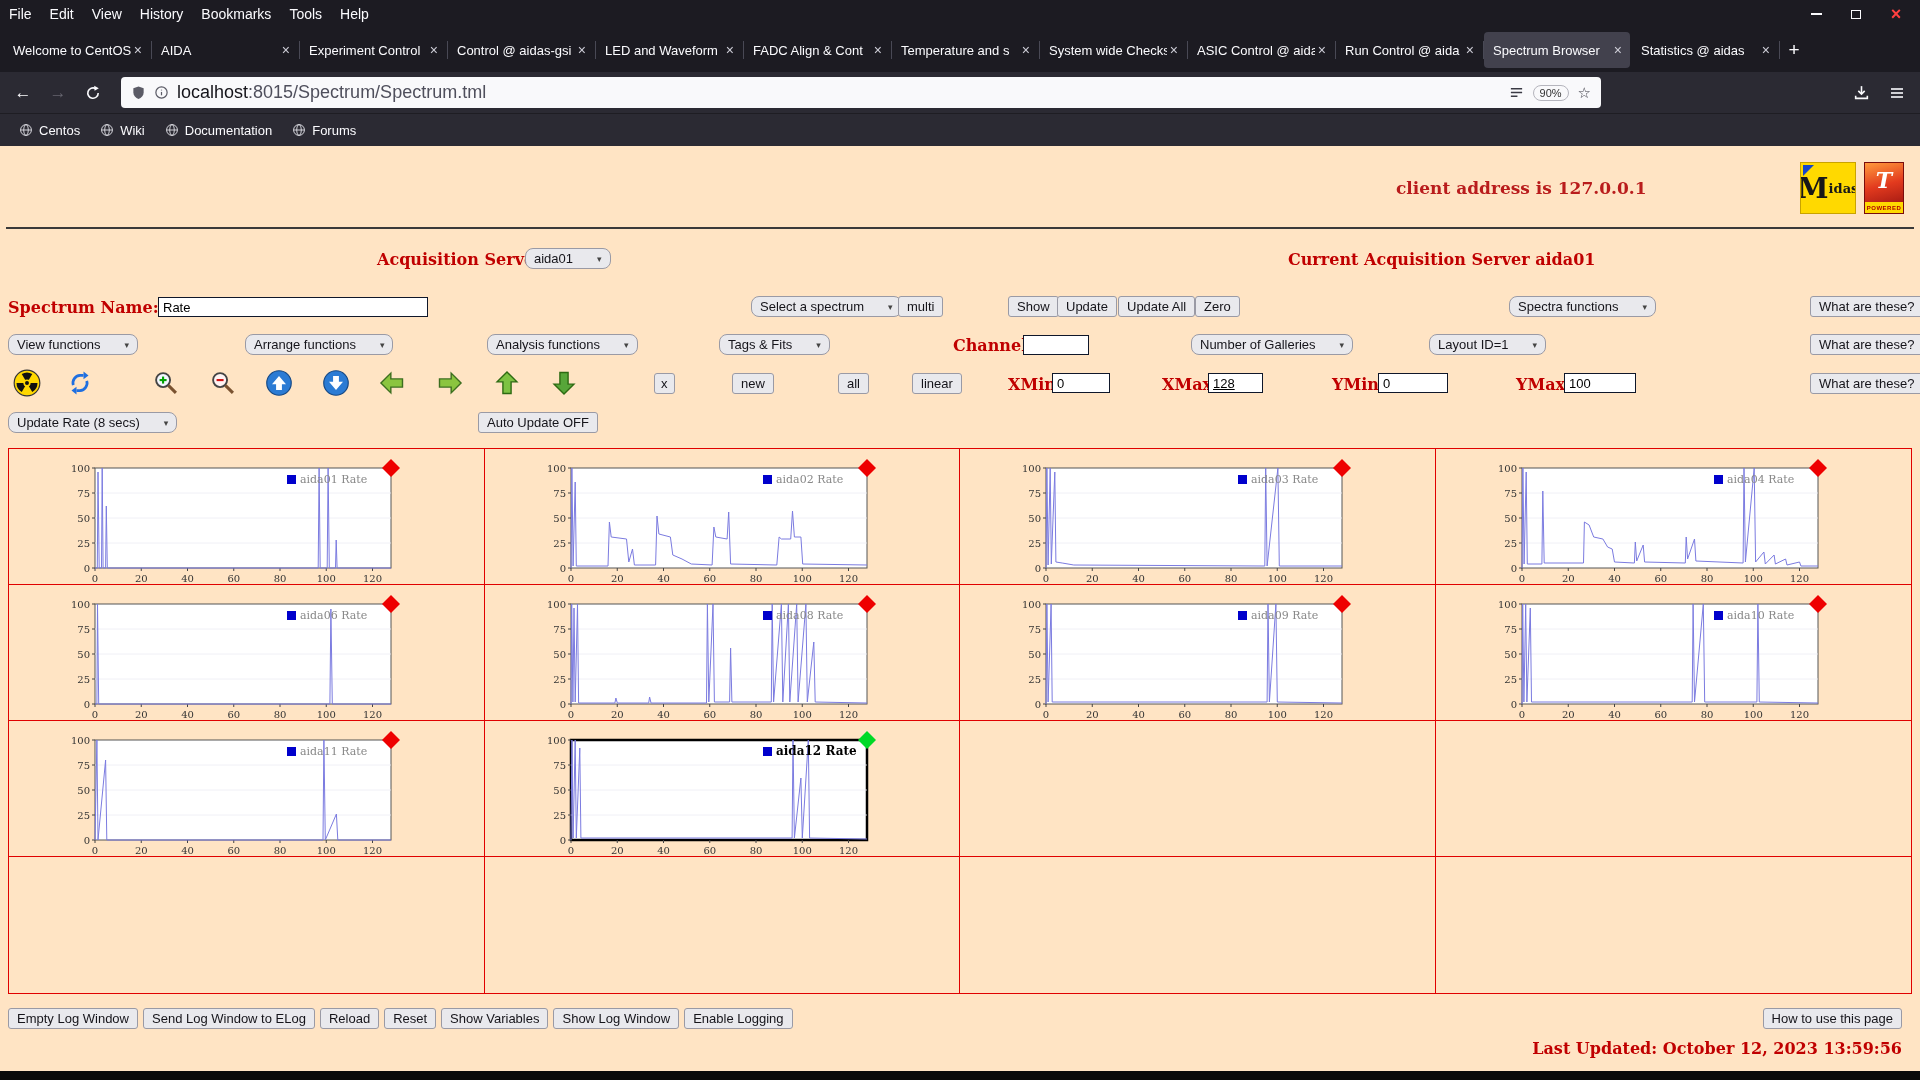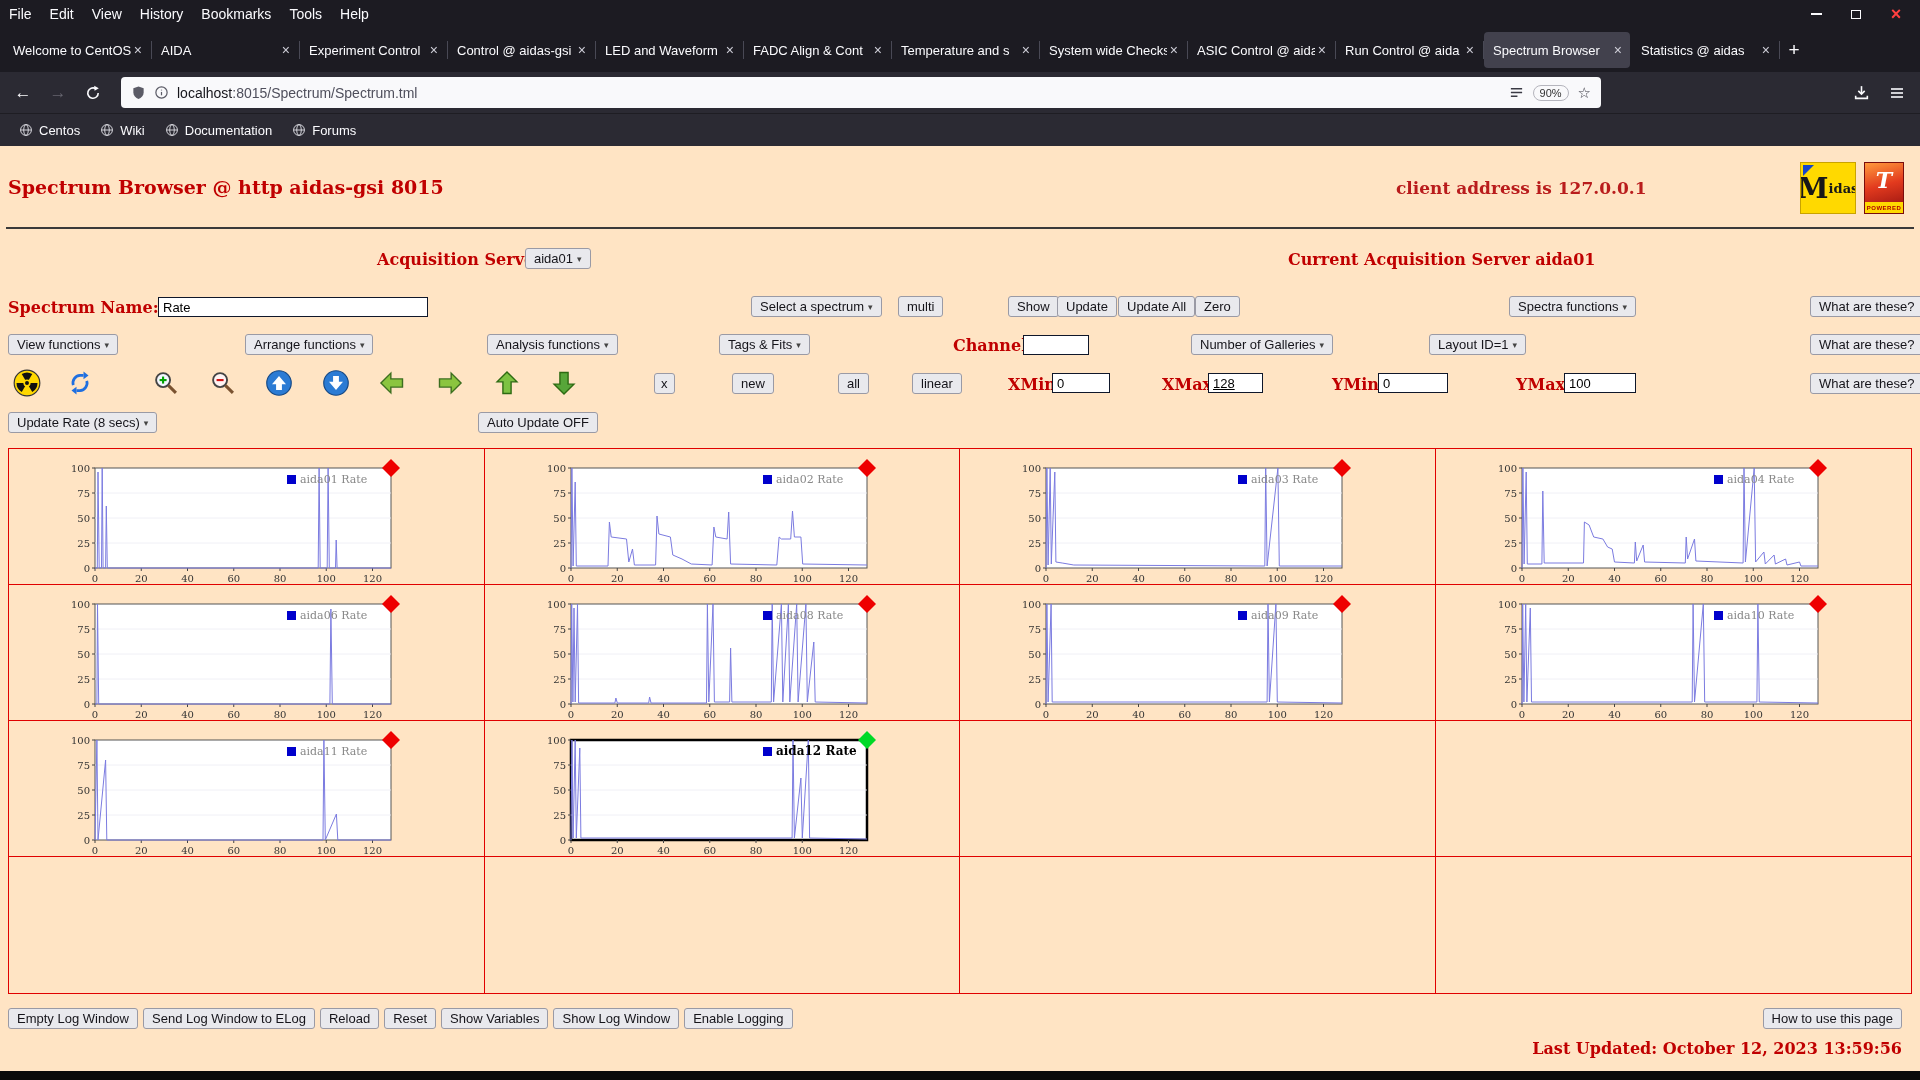--- a/index.html
+++ b/index.html
@@ -17,39 +17,39 @@
 .tab{width:146px;height:36px;margin:0 1px;display:flex;align-items:center;color:#fbfbfe;font-size:13px;padding:0 5px 0 9px;border-radius:4px;position:relative;cursor:default}
 .tab:not(.active)::after{content:'';position:absolute;right:-2px;top:9px;height:18px;width:1px;background:#494955}
 .tab-label{flex:1;overflow:hidden;white-space:nowrap}
 .tab-close{color:#cfcfd8;font-size:14px;padding:0 3px}
 .tab.active{background:#42414d}
 .new-tab{width:30px;height:30px;display:flex;align-items:center;justify-content:center;color:#fbfbfe;font-size:19px;border-radius:4px}
 .navbar{height:41px;background:#2b2a33;display:flex;align-items:center;padding:0 8px;gap:5px}
 .nav-btn{min-width:30px;height:28px;display:flex;align-items:center;justify-content:center;color:#fbfbfe;font-size:17px;border-radius:4px}
 .nav-btn.disabled{color:#66656f}
 .urlbar{flex:0 0 1480px;height:31px;background:#f9f9fb;border-radius:4px;display:flex;align-items:center;padding:0 10px;gap:8px;margin:0 8px}
-.url-text{flex:1;font-size:14px;color:#15141a;white-space:nowrap;overflow:hidden}
+.url-text{flex:1;font-size:18px;color:#15141a;white-space:nowrap;overflow:hidden}
 .url-host{color:#15141a}
 .url-rest{color:#4f4f5c}
 .u-right{display:flex;align-items:center;gap:9px}
 .zoom-pill{font-size:11px;border:1px solid #b5b5bd;border-radius:8px;padding:1px 6px;color:#333}
 .star{color:#3a3a44;font-size:15px}
 .nav-right{margin-left:auto;display:flex;align-items:center;gap:6px}
 .bookmarksbar{height:33px;background:#2b2a33;border-top:1px solid rgba(0,0,0,.3);display:flex;align-items:center;padding:12px 12px;gap:6px;color:#fbfbfe;font-size:13px}
 .bm{display:flex;align-items:center;gap:6px;padding:3px 7px;border-radius:3px;cursor:default}
 .bm-ic{display:flex}
 
 .content{position:relative;width:1920px;height:934px;background:#ffe4c4}
 .ab{position:absolute}
 .page-title{font:bold 19px "DejaVu Serif",serif;color:#c00000;white-space:nowrap}
 .client{font:bold 17px "DejaVu Serif",serif;color:#b91c1c;white-space:nowrap}
 .rlab{font:bold 16px "DejaVu Serif",serif;color:#c00000;white-space:nowrap}
 .hr{position:absolute;left:6px;right:6px;top:81px;border-top:2px solid #3a3a3a}
 .btn{font:13px "Liberation Sans",sans-serif;background:#e9e9ed;border:1px solid #9a9aa5;border-radius:3px;padding:2px 8px;height:21px;line-height:15px;color:#15141a;cursor:pointer;white-space:nowrap}
-.sel{display:inline-flex;align-items:center;gap:4px;font:13px "Liberation Sans",sans-serif;background:#e9e9ed;border:1px solid #9a9aa5;border-radius:3px;padding:2px 8px;height:21px;color:#15141a;cursor:pointer;white-space:nowrap}
+.sel{display:inline-flex;align-items:center;gap:24px;font:13px "Liberation Sans",sans-serif;background:#e9e9ed;border:1px solid #9a9aa5;border-radius:8px;padding:2px 8px;height:21px;color:#15141a;cursor:pointer;white-space:nowrap}
 .sel .arr{font-size:9px;color:#444}
 .tin{height:20px;border:1px solid #0f172a;background:#fff;font:13px "Liberation Sans",sans-serif;padding:1px 4px}
 .row{position:absolute;left:0;width:1920px;height:32px}
 .icon30{position:absolute;top:0;width:32px;height:32px;display:flex;align-items:center;justify-content:center;cursor:pointer}
 .grid{position:absolute;left:8px;top:302px;width:1904px;height:546px;border:1px solid #e00000;display:grid;grid-template-columns:repeat(4,1fr);grid-template-rows:repeat(4,1fr)}
 .cell{border-right:1px solid #e00000;border-bottom:1px solid #e00000;position:relative;overflow:hidden}
 .cell:nth-child(4n){border-right:none}
 .cell:nth-child(n+13){border-bottom:none}
 .chart{display:block;margin:7px 0 0 50px}
 .chart text{font-family:"DejaVu Serif",serif}
@@ -234,21 +234,20 @@
           <circle cx="8" cy="8" r="6.2"></circle>
           <ellipse cx="8" cy="8" rx="2.6" ry="6.2"></ellipse>
           <line x1="1.8" y1="8" x2="14.2" y2="8"></line>
         </svg>
       </span>
       <span>Forums</span>
     </span>
   </div>
 
 <div class="content">
-  <span class="page-title ab" style="left:8px;top:30px">Spectrum Browser @ http aidas-gsi 8015</span>
   <span class="client ab" style="left:1396px;top:32px">client address is 127.0.0.1</span>
   <span class="logo-midas">
       <span class="m-big">M</span>
       <span class="m-rest">idas</span>
     </span>
   <span class="logo-tcl">
       <span class="tcl-glyph">T</span>
       <span class="tcl-band">POWERED</span>
     </span>
   <div class="hr"></div>

